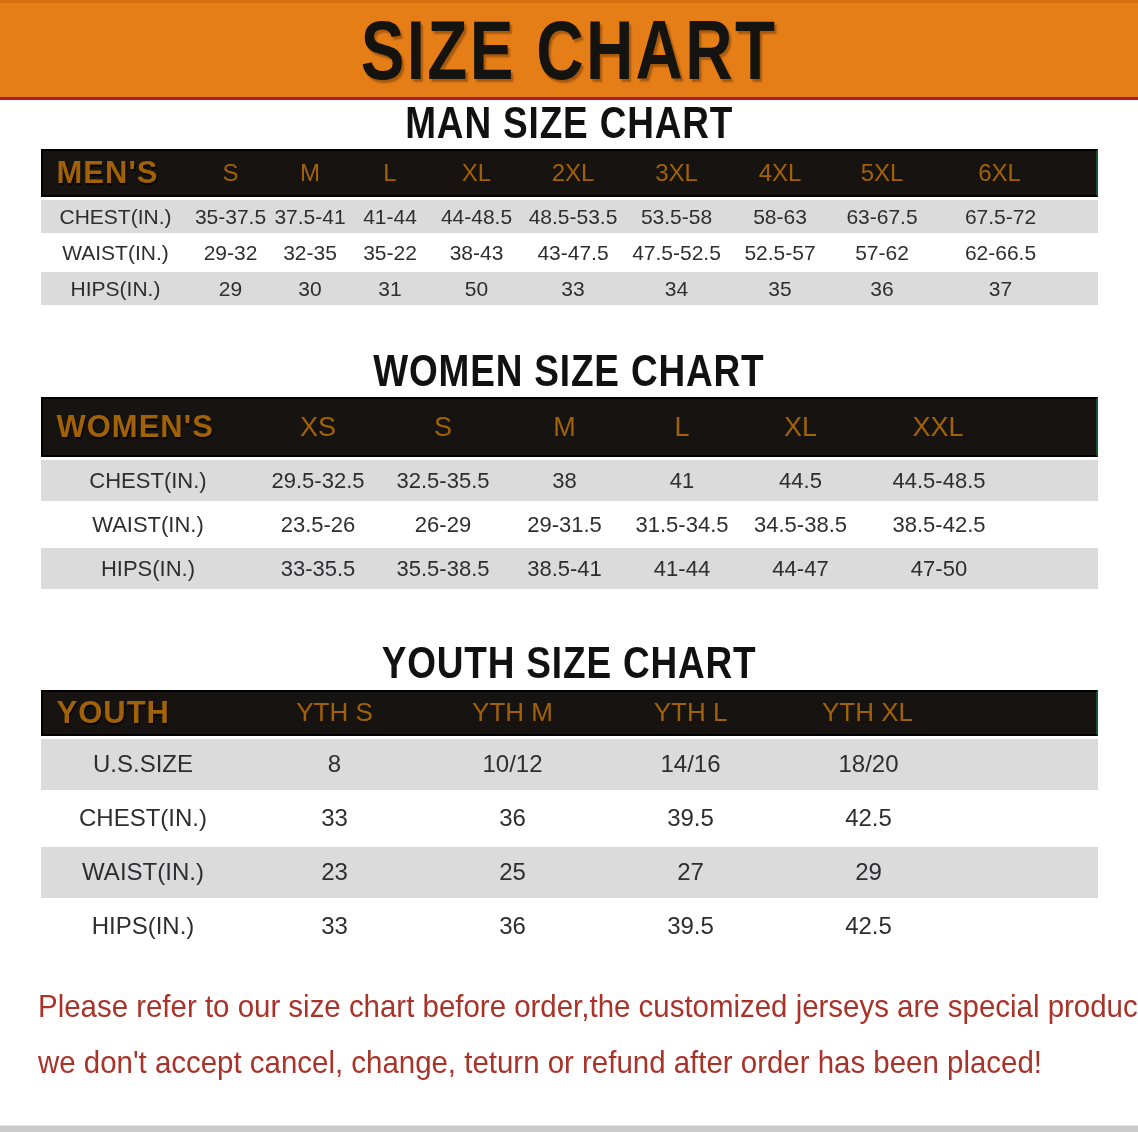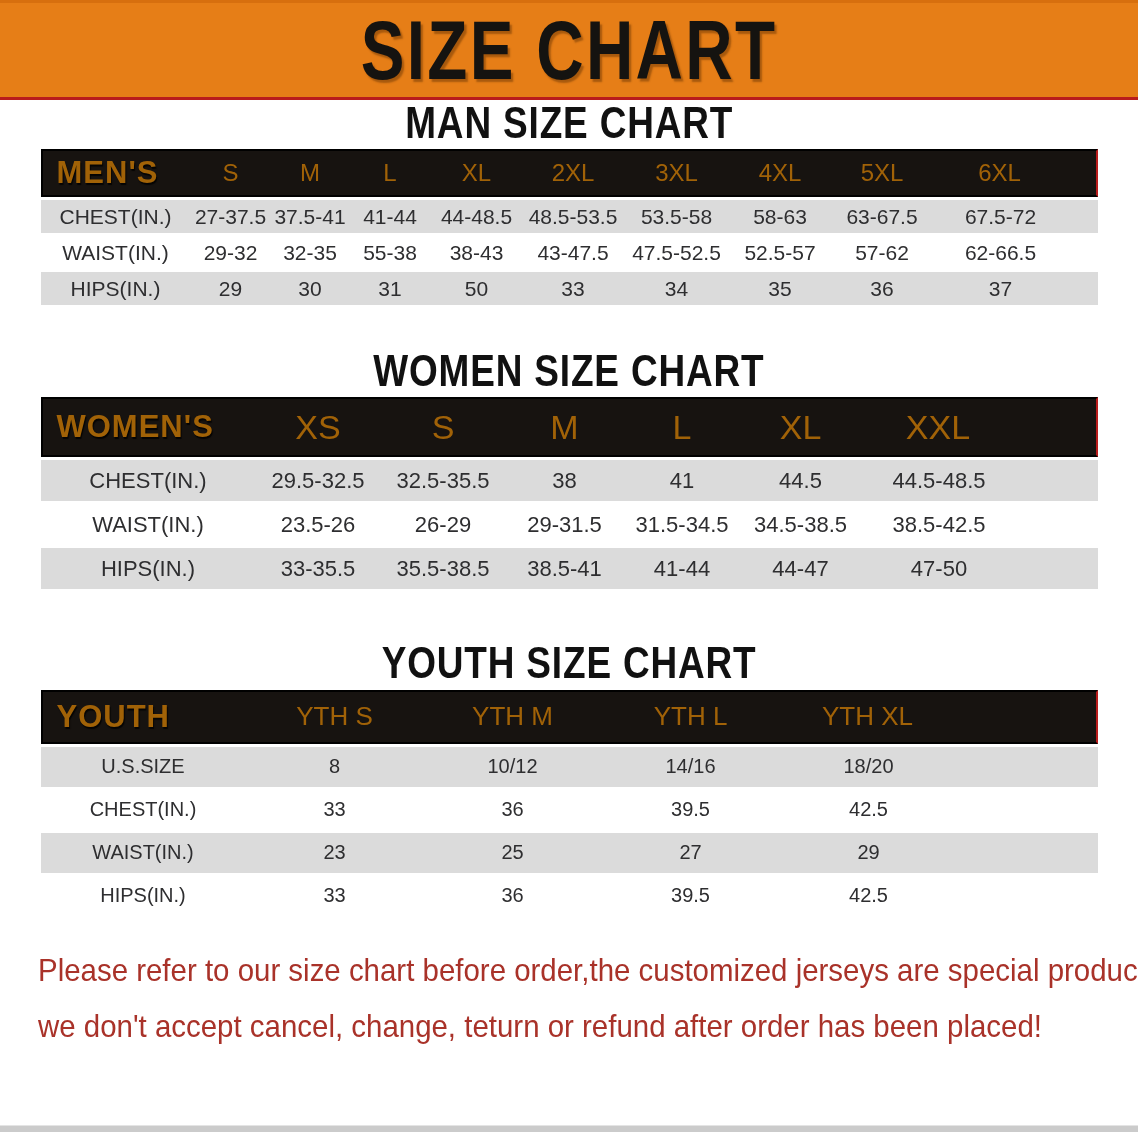--- a/index.html
+++ b/index.html
@@ -52,40 +52,40 @@
   .youth-table { margin-top:24px; }
   tr.bar-row td {
     background:#171310;
     color:#a16207;
     border-top:2px solid #000;
     border-bottom:2px solid #000;
     text-align:center;
     white-space:nowrap;
   }
   tr.bar-row td:first-child { border-left:2px solid #000; }
-  tr.bar-row td:last-child  { border-right:2px solid #b91c1c; }
+  tr.bar-row td:last-child  { border-right:2px solid #14532d; }
   .men-table   tr.bar-row td { height:48px; font-size:24px; }
-  .women-table tr.bar-row td { height:60px; font-size:34px; }
-  .youth-table tr.bar-row td { height:54px; font-size:26px; }
+  .women-table tr.bar-row td { height:60px; font-size:27px; }
+  .youth-table tr.bar-row td { height:46px; font-size:26px; }
   td.corner {
     text-align:left !important;
     font-weight:700;
     padding-left:14px;
     font-size:31px !important;
     letter-spacing:1px;
     text-shadow:1px 2px 1px rgba(0,0,0,0.8);
   }
   tr.data-row td {
     text-align:center;
     color:#2e2e30;
     white-space:nowrap;
   }
   .men-table   tr.data-row td { height:33px; font-size:21px; }
   .women-table tr.data-row td { height:41px; font-size:22px; }
-  .youth-table tr.data-row td { height:40px; font-size:20px; }
+  .youth-table tr.data-row td { height:51px; font-size:24px; }
   tr.row-gray  td { background:#dbdbdb; }
   tr.row-white td { background:#ffffff; }
   td.row-label { color:#222326; }
   
   .men-table   td:last-child   { padding-right:30px; }
   .women-table td:last-child   { padding-right:80px; }
   .youth-table td:last-child   { padding-right:140px; }
   
   .disclaimer {
     margin:26px 0 0 38px;
@@ -140,35 +140,35 @@
       <td>L</td>
       <td>XL</td>
       <td>2XL</td>
       <td>3XL</td>
       <td>4XL</td>
       <td>5XL</td>
       <td>6XL</td>
     </tr>
     <tr class="data-row row-gray">
       <td class="row-label">CHEST(IN.)</td>
-      <td>27-37.5</td>
+      <td>35-37.5</td>
       <td>37.5-41</td>
       <td>41-44</td>
       <td>44-48.5</td>
       <td>48.5-53.5</td>
       <td>53.5-58</td>
       <td>58-63</td>
       <td>63-67.5</td>
       <td>67.5-72</td>
     </tr>
     <tr class="data-row row-white">
       <td class="row-label">WAIST(IN.)</td>
       <td>29-32</td>
       <td>32-35</td>
-      <td>55-38</td>
+      <td>35-22</td>
       <td>38-43</td>
       <td>43-47.5</td>
       <td>47.5-52.5</td>
       <td>52.5-57</td>
       <td>57-62</td>
       <td>62-66.5</td>
     </tr>
     <tr class="data-row row-gray">
       <td class="row-label">HIPS(IN.)</td>
       <td>29</td>

